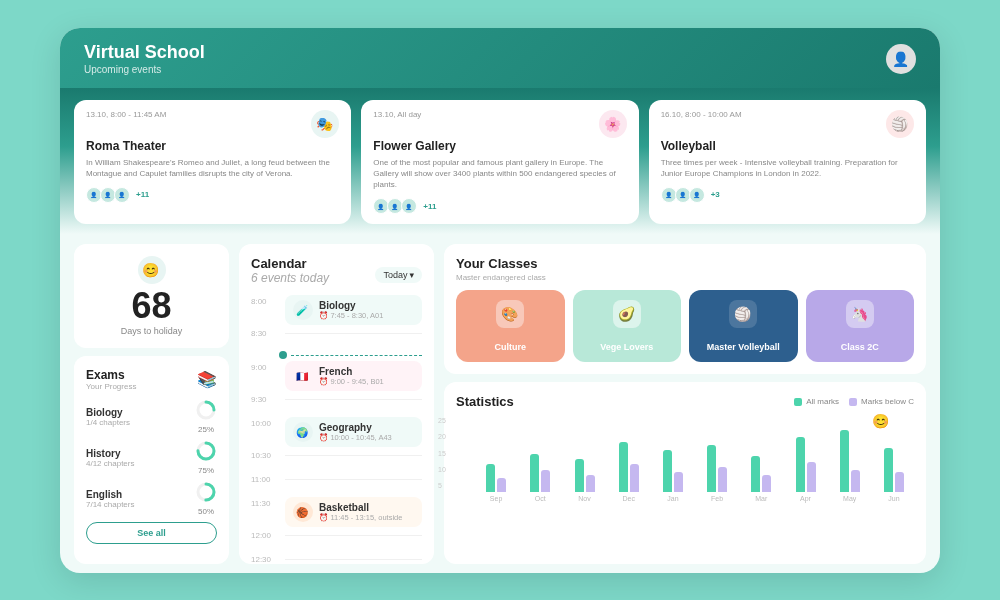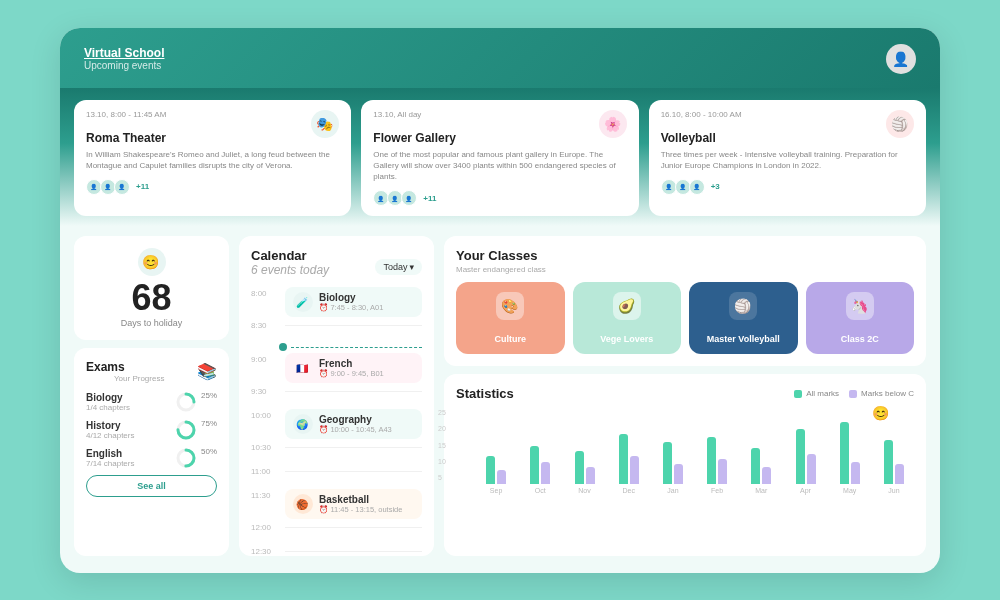--- a/index.html
+++ b/index.html
@@ -27,24 +27,23 @@
       background: linear-gradient(135deg, #2d9e8e 0%, #1a7a6e 100%);
       padding: 18px 24px 16px 24px;
       position: relative;
       height: 60px;
       display: flex;
       align-items: center;
       justify-content: space-between;
     }
     .header-titles h1 {
       color: white;
-      font-size: 12px;
+      font-size: 18px;
       font-weight: 700;
       line-height: 1.2;
-      text-decoration: underline;
     }
     .header-titles p {
       color: rgba(255,255,255,0.8);
       font-size: 10px;
     }
     .header-avatar {
       width: 30px;
       height: 30px;
       border-radius: 50%;
       background: #e0e0e0;
@@ -65,21 +64,21 @@
       background: white;
       border-radius: 12px;
       padding: 10px 12px;
       flex: 1;
       min-height: 105px;
       position: relative;
     }
     .event-time {
       font-size: 8px;
       color: #999;
-      margin-bottom: 12px;
+      margin-bottom: 20px;
     }
     .event-title {
       font-size: 12px;
       font-weight: 700;
       color: #222;
       margin-bottom: 4px;
     }
     .event-desc {
       font-size: 8px;
       color: #888;
@@ -171,41 +170,41 @@
       margin-bottom: 8px;
     }
     .exams-title {
       font-size: 12px;
       font-weight: 700;
       color: #222;
     }
     .exams-subtitle {
       font-size: 8px;
       color: #aaa;
-      margin-left: 28px;
     }
     .exam-item {
       display: flex;
       align-items: center;
       justify-content: space-between;
       margin-bottom: 6px;
     }
     .exam-name {
       font-size: 10px;
       font-weight: 600;
       color: #333;
     }
     .exam-chapters {
       font-size: 8px;
       color: #aaa;
     }
     .exam-progress-wrap {
       display: flex;
-      align-items: flex-start;
+      align-items: center;
       gap: 4px;
+      flex-direction: column;
     }
     .exam-progress-label {
       font-size: 8px;
       color: #888;
     }
     .see-all-btn {
       display: block;
       width: 100%;
       border: 1.5px solid #2d9e8e;
       background: transparent;

